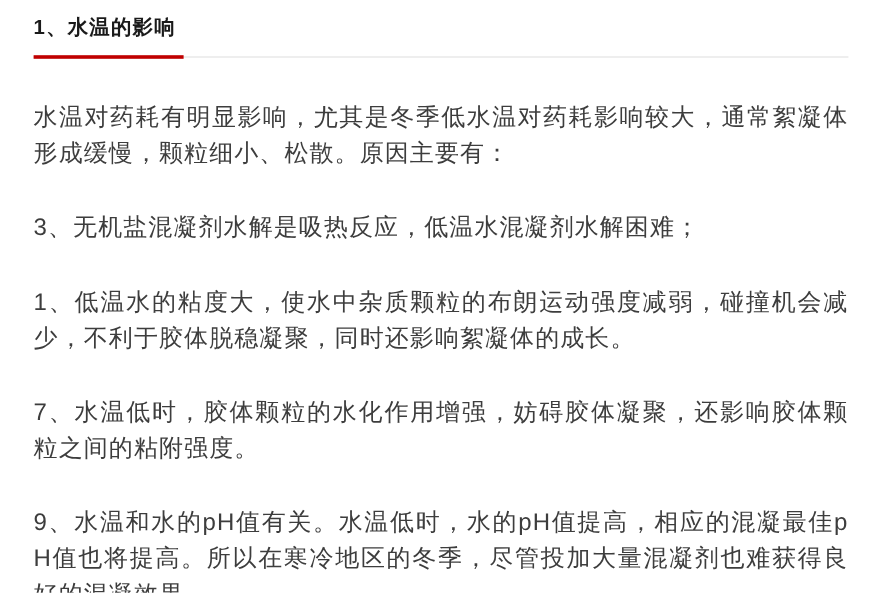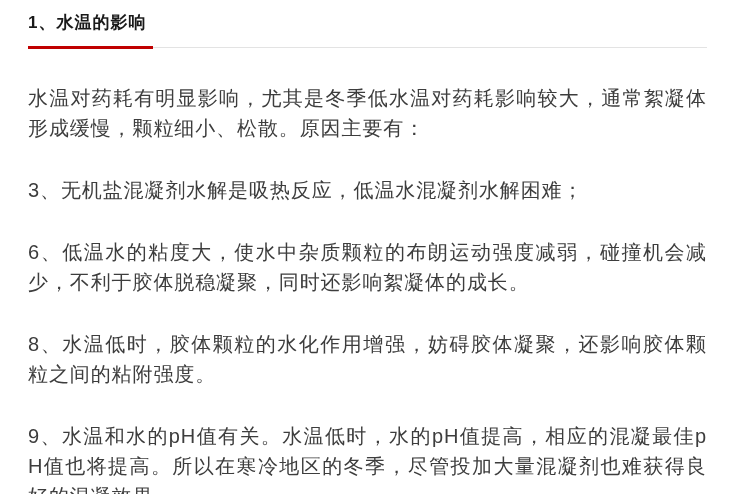--- a/index.html
+++ b/index.html
@@ -72,17 +72,17 @@
     <h1 class="section-title">1、水温的影响</h1>
     <div class="divider">
       <span class="divider-track"></span>
       <span class="divider-accent"></span>
     </div>
   </header>
 
   <main class="article-body">
     <p>水温对药耗有明显影响，尤其是冬季低水温对药耗影响较大，通常絮凝体形成缓慢，颗粒细小、松散。原因主要有：</p>
     <p>3、无机盐混凝剂水解是吸热反应，低温水混凝剂水解困难；</p>
-    <p>6、低温水的粘度大，使水中杂质颗粒的布朗运动强度减弱，碰撞机会减少，不利于胶体脱稳凝聚，同时还影响絮凝体的成长。</p>
-    <p>8、水温低时，胶体颗粒的水化作用增强，妨碍胶体凝聚，还影响胶体颗粒之间的粘附强度。</p>
+    <p>1、低温水的粘度大，使水中杂质颗粒的布朗运动强度减弱，碰撞机会减少，不利于胶体脱稳凝聚，同时还影响絮凝体的成长。</p>
+    <p>7、水温低时，胶体颗粒的水化作用增强，妨碍胶体凝聚，还影响胶体颗粒之间的粘附强度。</p>
     <p>9、水温和水的pH值有关。水温低时，水的pH值提高，相应的混凝最佳pH值也将提高。所以在寒冷地区的冬季，尽管投加大量混凝剂也难获得良好的混凝效果。</p>
   </main>
 </div>
 
 </body></html>

